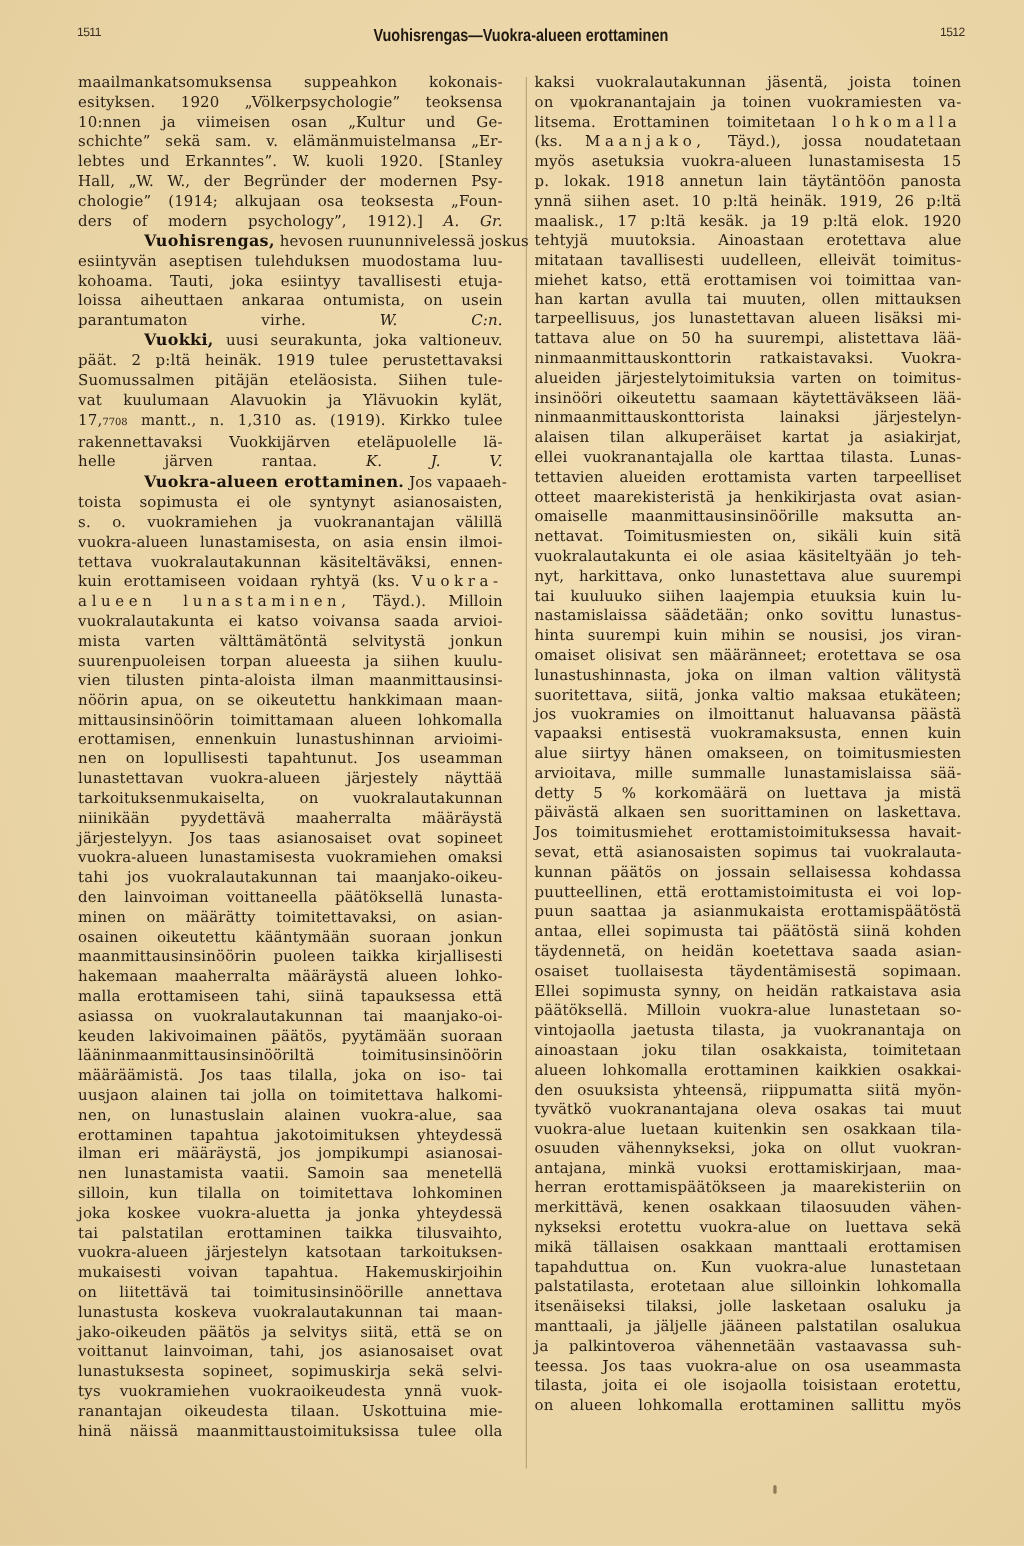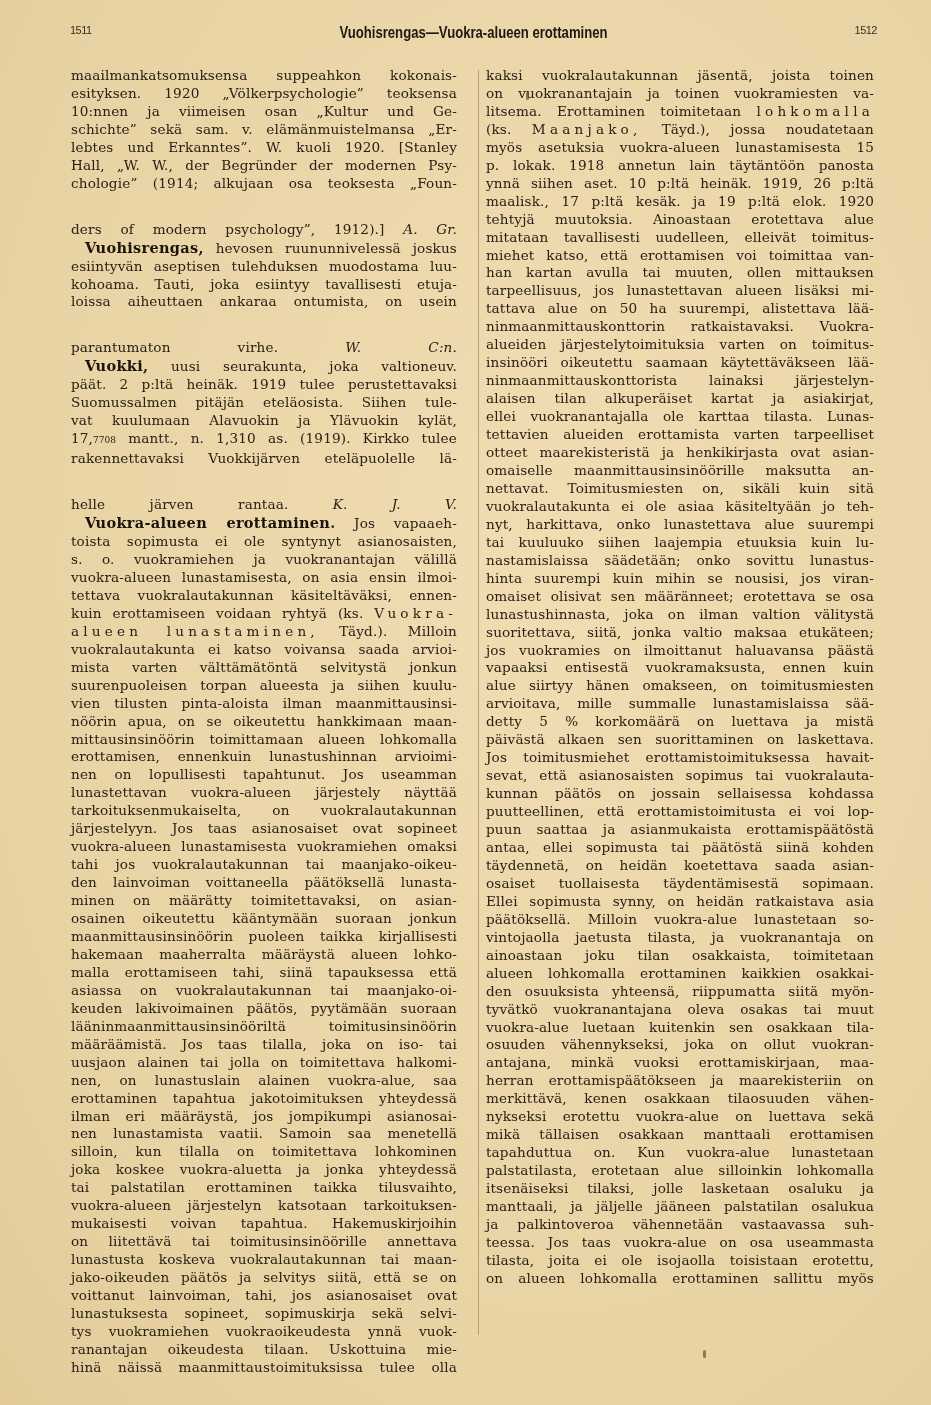--- a/index.html
+++ b/index.html
@@ -31,22 +31,22 @@
   .col-right { left: 486px; width: 388px; }
   .divider {
     position: absolute; left: 478px; top: 70px; width: 1px; height: 1265px;
     background: #8a7652; opacity: 0.55;
   }
   .line {
     display: block; white-space: nowrap; text-align: justify; text-align-last: justify;
     letter-spacing: 0.15px;
   }
   .line.indent { padding-left: 14px; }
-  .line.sign-line { text-align-last: justify; margin-top: 28px; }
-  .hw { font-weight: bold; font-size: 14.5px; letter-spacing: 0.3px; color: #1c140c; }
+  .line.sign-line { text-align-last: justify; }
+  .hw { font-weight: bold; font-size: 14.5px; letter-spacing: 0.3px; color: #1c140c; margin-left: 46px; }
   .sig { font-style: italic; }
   .spaced { letter-spacing: 4.2px; }
   .sub { font-size: 9px; letter-spacing: 0; }
   .speck { position: absolute; width: 3px; height: 8px; border-radius: 2px; background: #6b5433; opacity: 0.7; }
 </style>
 </head>
 <body>
 
 <div class="header">
   <span class="page-num left">1511</span>
@@ -91,20 +91,21 @@
       <span class="line">vuokralautakunta ei katso voivansa saada arvioi-</span>
       <span class="line">mista varten välttämätöntä selvitystä jonkun</span>
       <span class="line">suurenpuoleisen torpan alueesta ja siihen kuulu-</span>
       <span class="line">vien tilusten pinta-aloista ilman maanmittausinsi-</span>
       <span class="line">nöörin apua, on se oikeutettu hankkimaan maan-</span>
       <span class="line">mittausinsinöörin toimittamaan alueen lohkomalla</span>
       <span class="line">erottamisen, ennenkuin lunastushinnan arvioimi-</span>
       <span class="line">nen on lopullisesti tapahtunut. Jos useamman</span>
       <span class="line">lunastettavan vuokra-alueen järjestely näyttää</span>
       <span class="line">tarkoituksenmukaiselta, on vuokralautakunnan</span>
+      <span class="line">niinikään pyydettävä maaherralta määräystä</span>
       <span class="line">järjestelyyn. Jos taas asianosaiset ovat sopineet</span>
       <span class="line">vuokra-alueen lunastamisesta vuokramiehen omaksi</span>
       <span class="line">tahi jos vuokralautakunnan tai maanjako-oikeu-</span>
       <span class="line">den lainvoiman voittaneella päätöksellä lunasta-</span>
       <span class="line">minen on määrätty toimitettavaksi, on asian-</span>
       <span class="line">osainen oikeutettu kääntymään suoraan jonkun</span>
       <span class="line">maanmittausinsinöörin puoleen taikka kirjallisesti</span>
       <span class="line">hakemaan maaherralta määräystä alueen lohko-</span>
       <span class="line">malla erottamiseen tahi, siinä tapauksessa että</span>
       <span class="line">asiassa on vuokralautakunnan tai maanjako-oi-</span>

